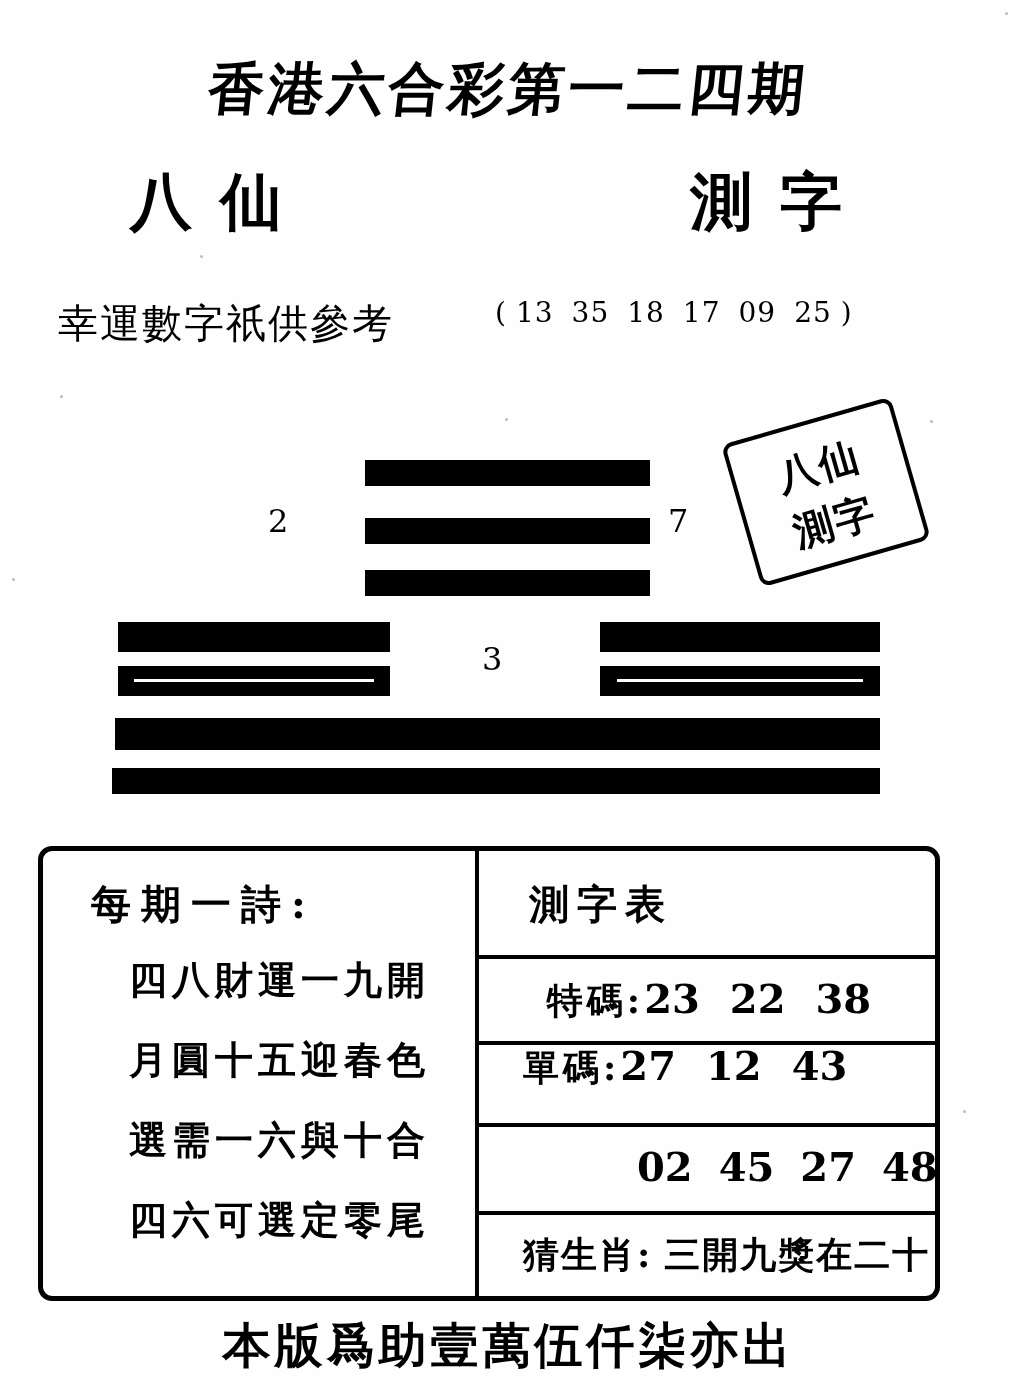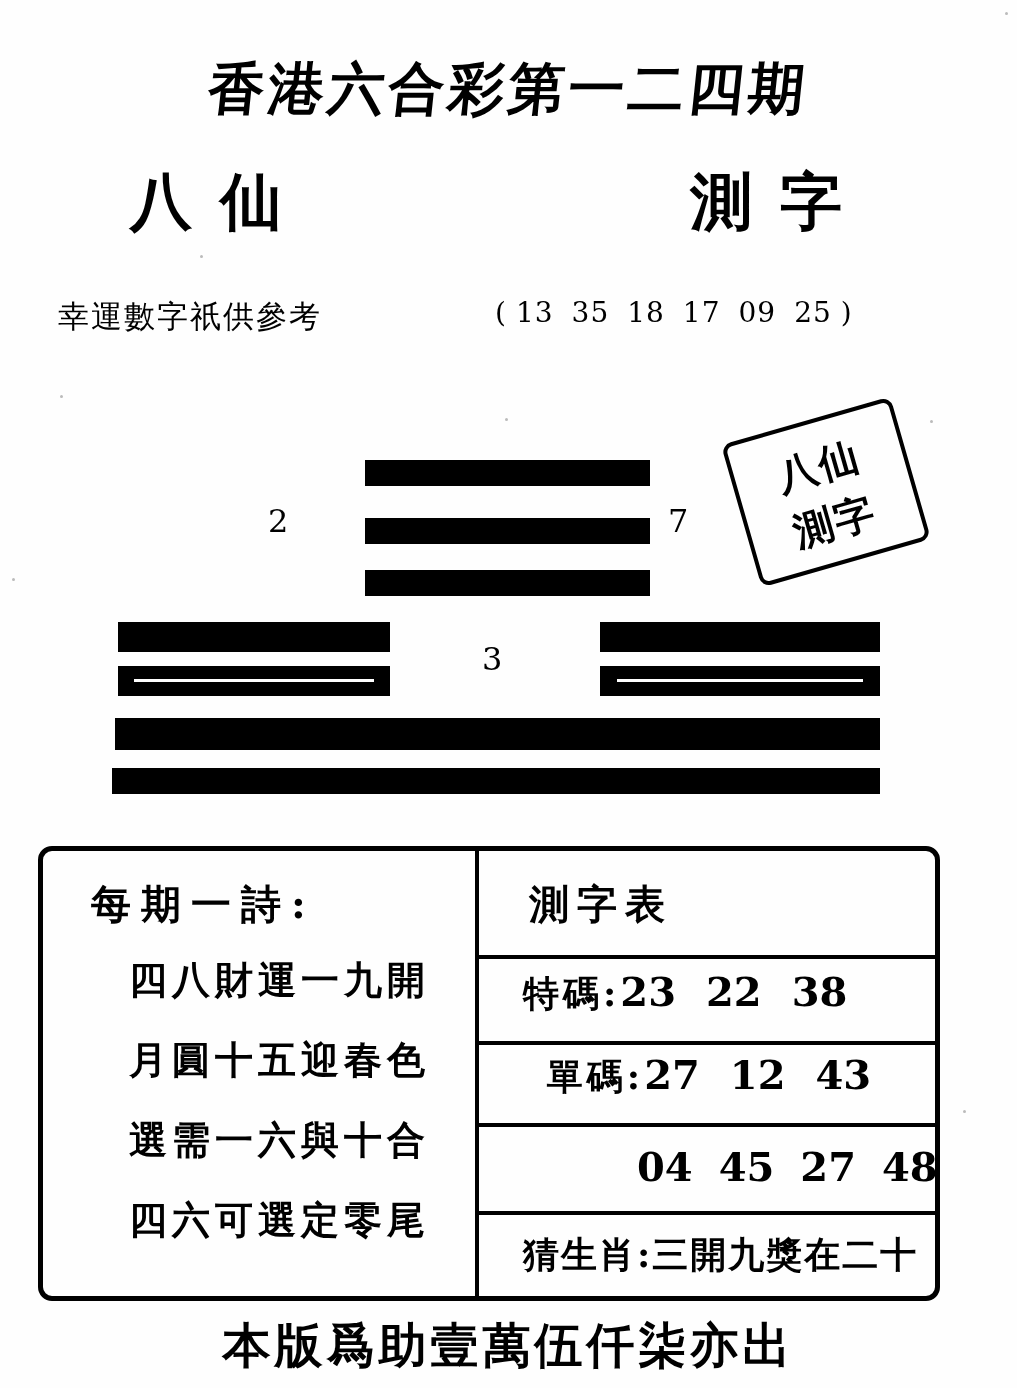--- a/index.html
+++ b/index.html
@@ -53,21 +53,21 @@
     font-size: 62px;
     font-weight: bold;
     letter-spacing: 28px;
     font-family: "DejaVu Serif", serif;
   }
 
   .lucky-label {
     position: absolute;
     top: 296px;
     left: 58px;
-    font-size: 31px;
+    font-size: 40px;
     letter-spacing: 2px;
     font-family: "DejaVu Serif", serif;
   }
   .lucky-nums {
     position: absolute;
     top: 296px;
     left: 495px;
     font-size: 28px;
     letter-spacing: 1px;
     white-space: nowrap;
@@ -218,27 +218,27 @@
   .row .rl {
     font-size: 36px;
     font-weight: bold;
     letter-spacing: 4px;
   }
   .row .rv {
     font-size: 40px;
     font-weight: bold;
   }
   .row .rv span { margin-right: 30px; }
-  .row.r1 { top: 117px; }
-  .row.r2 { top: 200px; text-align: center; }
+  .row.r1 { top: 124px; text-align: center; }
+  .row.r2 { top: 191px; }
   .row.r3 { top: 292px; left: 158px; }
   .row.r3 .rv span { margin-right: 26px; }
   .row.r4 { top: 380px; }
   .row.r4 .rl { letter-spacing: 2px; }
-  .row.r4 .rv { font-size: 36px; letter-spacing: 2px; }
+  .row.r4 .rv { font-size: 36px; letter-spacing: 2px; margin-left: 12px; }
 
   .footer {
     position: absolute;
     top: 1314px;
     left: 0;
     width: 100%;
     text-align: center;
     font-size: 48px;
     font-weight: bold;
     letter-spacing: 4px;
@@ -315,21 +315,21 @@
 
       <div class="row r1">
         <span class="rl">特碼:</span><span class="rv"><span>23</span><span>22</span><span>38</span></span>
       </div>
 
       <div class="row r2">
         <span class="rl">單碼:</span><span class="rv"><span>27</span><span>12</span><span>43</span></span>
       </div>
 
       <div class="row r3">
-        <span class="rv"><span>04</span><span>45</span><span>27</span><span>48</span></span>
+        <span class="rv"><span>02</span><span>45</span><span>27</span><span>48</span></span>
       </div>
 
       <div class="row r4">
         <span class="rl">猜生肖:</span><span class="rv">三開九獎在二十</span>
       </div>
     </div>
   </div>
 
   <div class="footer">本版爲助壹萬伍仟柒亦出</div>
 

